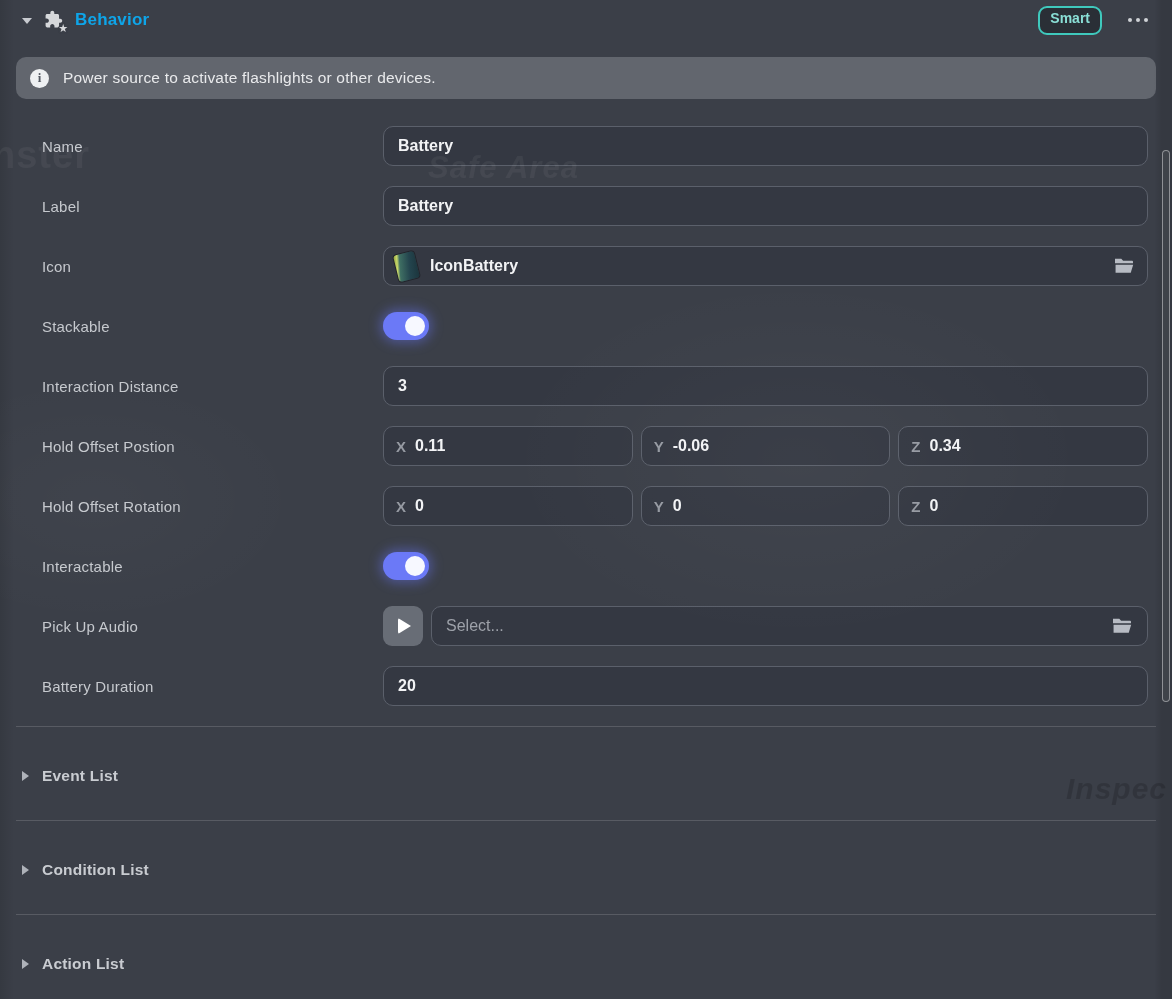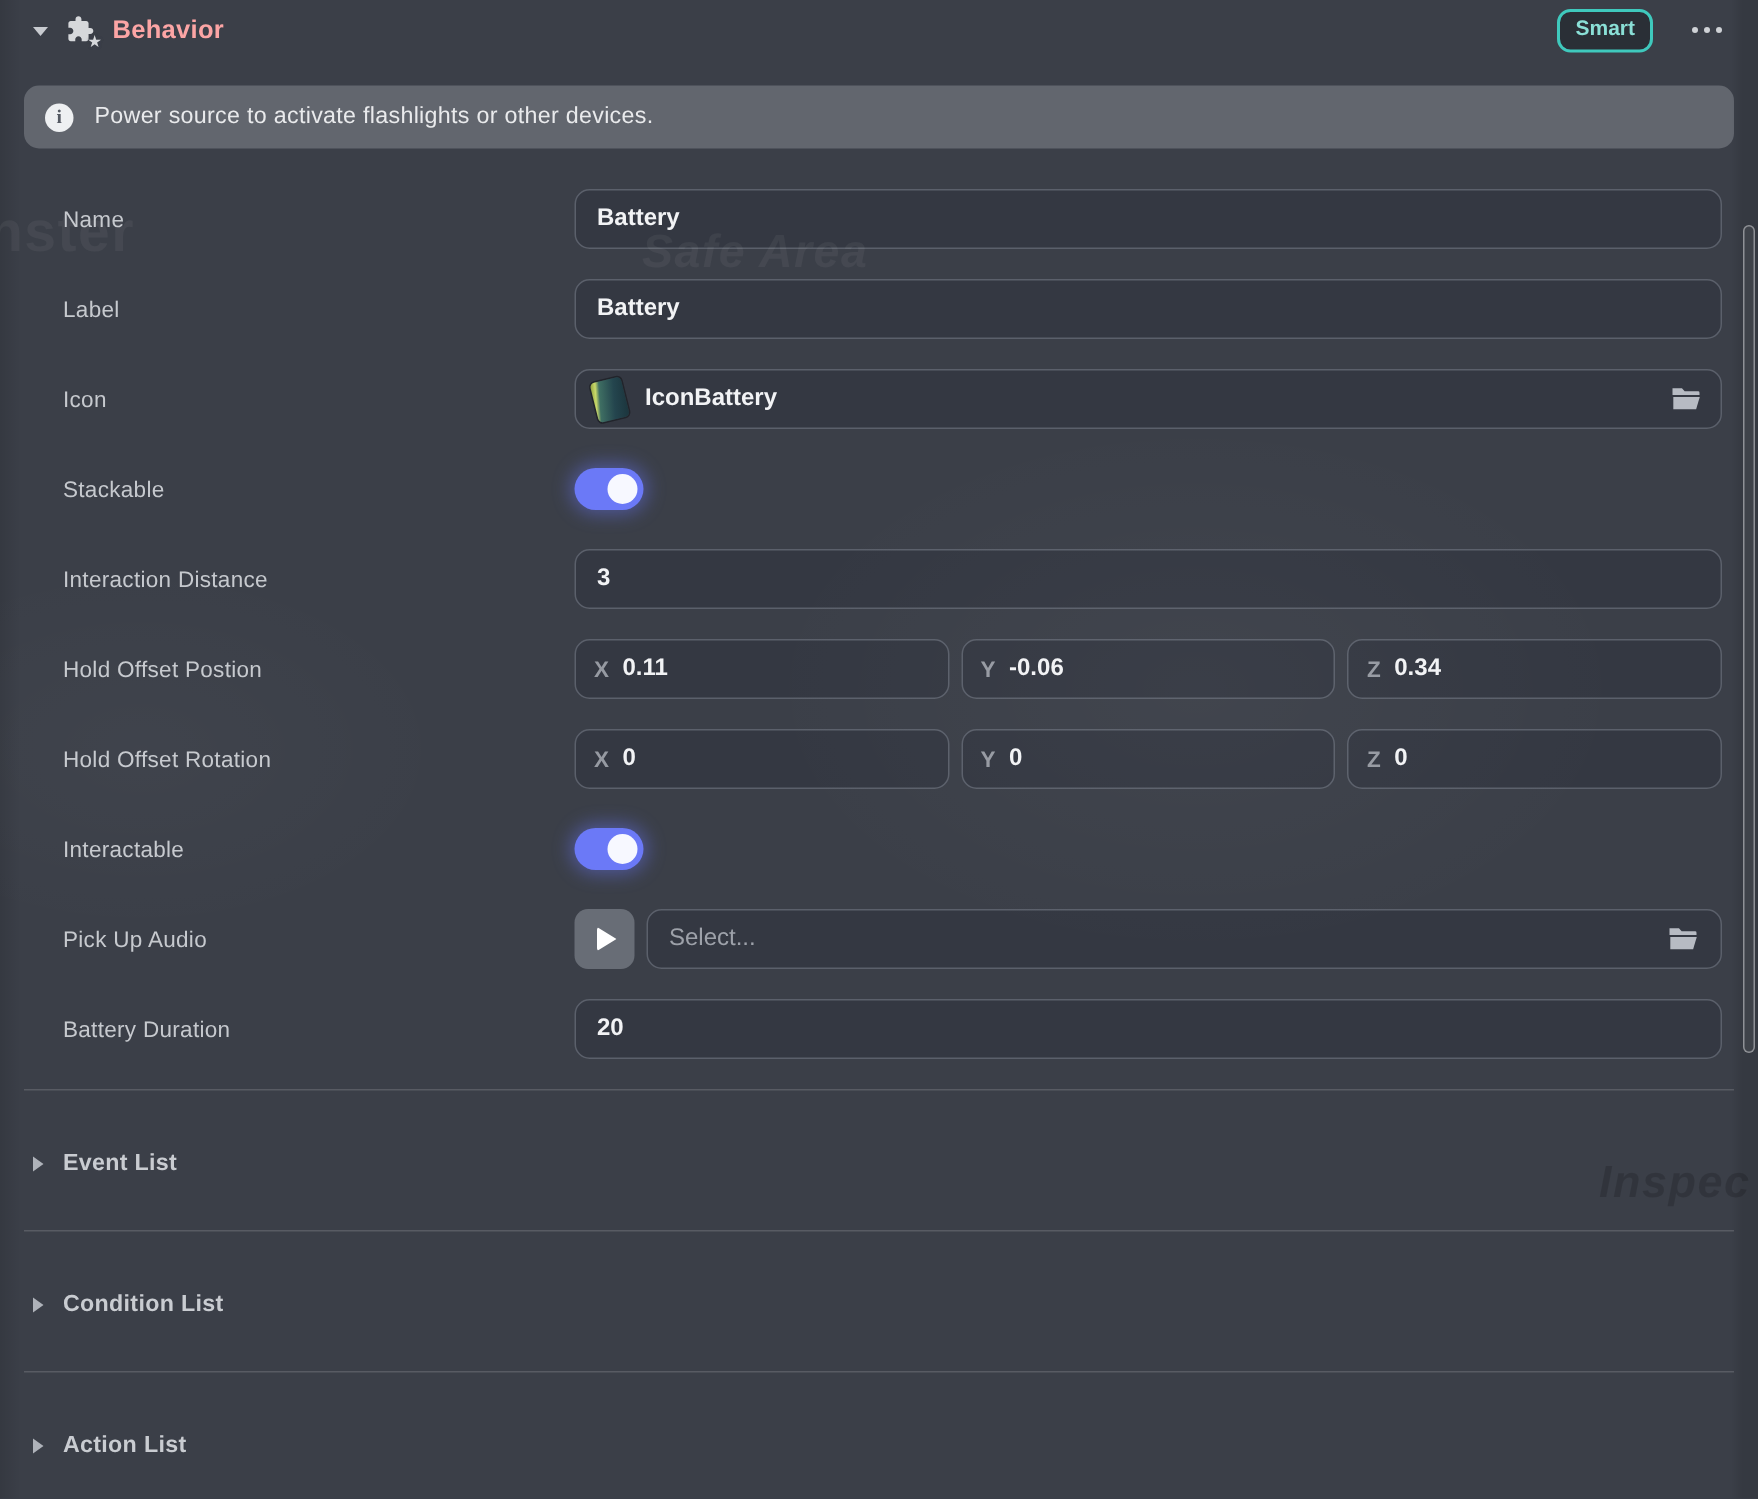--- a/index.html
+++ b/index.html
@@ -23,21 +23,21 @@
   .wm-insp   { left:1066px; top:772px; font-size:30px; font-style:italic; color:rgba(0,0,0,0.16); letter-spacing:1px; }
 
   
   .hdr { position:relative; height:40px; display:flex; align-items:center; padding:0 18px 0 22px; }
   .tri-down { width:0; height:0; border-left:5px solid transparent; border-right:5px solid transparent;
     border-top:6px solid #c8cbd0; margin-top:2px; cursor:pointer; }
   .comp-icon { position:relative; width:22px; height:22px; margin:0 9px 0 12px; }
   .comp-icon svg { width:19px; height:19px; display:block; margin-top:1px; }
   .comp-icon .star { position:absolute; right:-2px; bottom:-3px; font-size:11px; color:#d6d8db;
     text-shadow:0 0 2px #3b3f48, 0 0 2px #3b3f48; line-height:1; }
-  .hdr-title { font-size:17px; font-weight:700; color:#fca5a5; letter-spacing:0.2px; }
+  .hdr-title { font-size:17px; font-weight:700; color:#0ea5e9; letter-spacing:0.2px; }
   .hdr-spacer { flex:1; }
   .smart-badge { border:2px solid #3fc9bd; color:#8adfd6; background:rgba(12,16,22,0.35);
     border-radius:9px; padding:2px 10px 7px; font-size:14px; font-weight:700; cursor:pointer; }
   .dots { display:flex; gap:4px; margin-left:26px; margin-right:6px; cursor:pointer; }
   .dots i { width:4px; height:4px; border-radius:50%; background:#cfd2d6; }
 
   
   .banner { margin:17px 16px 0; height:42px; border-radius:10px; background:#62666e;
     display:flex; align-items:center; padding:0 14px; }
   .info-ic { width:19px; height:19px; border-radius:50%; background:#eef0f2; color:#555a63;

